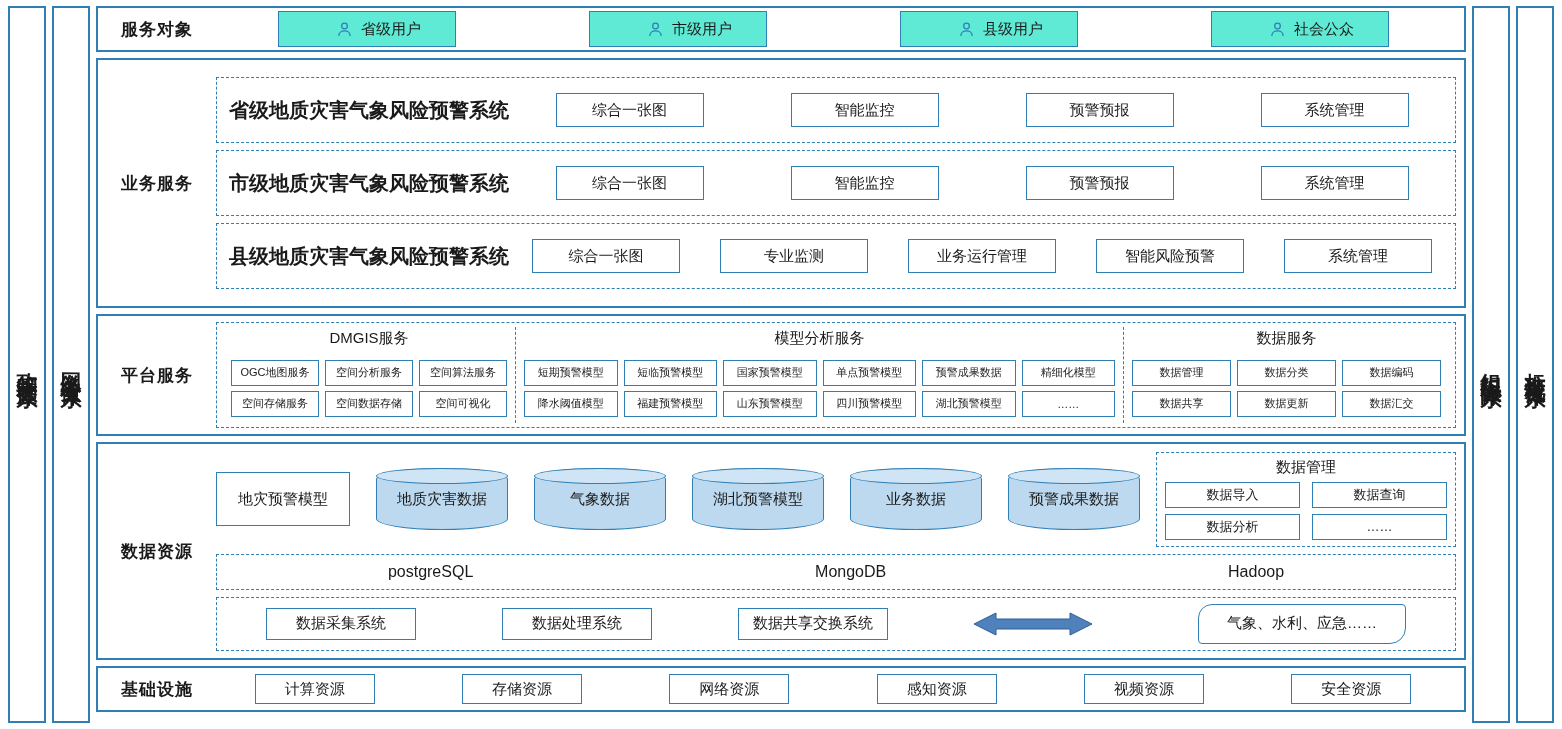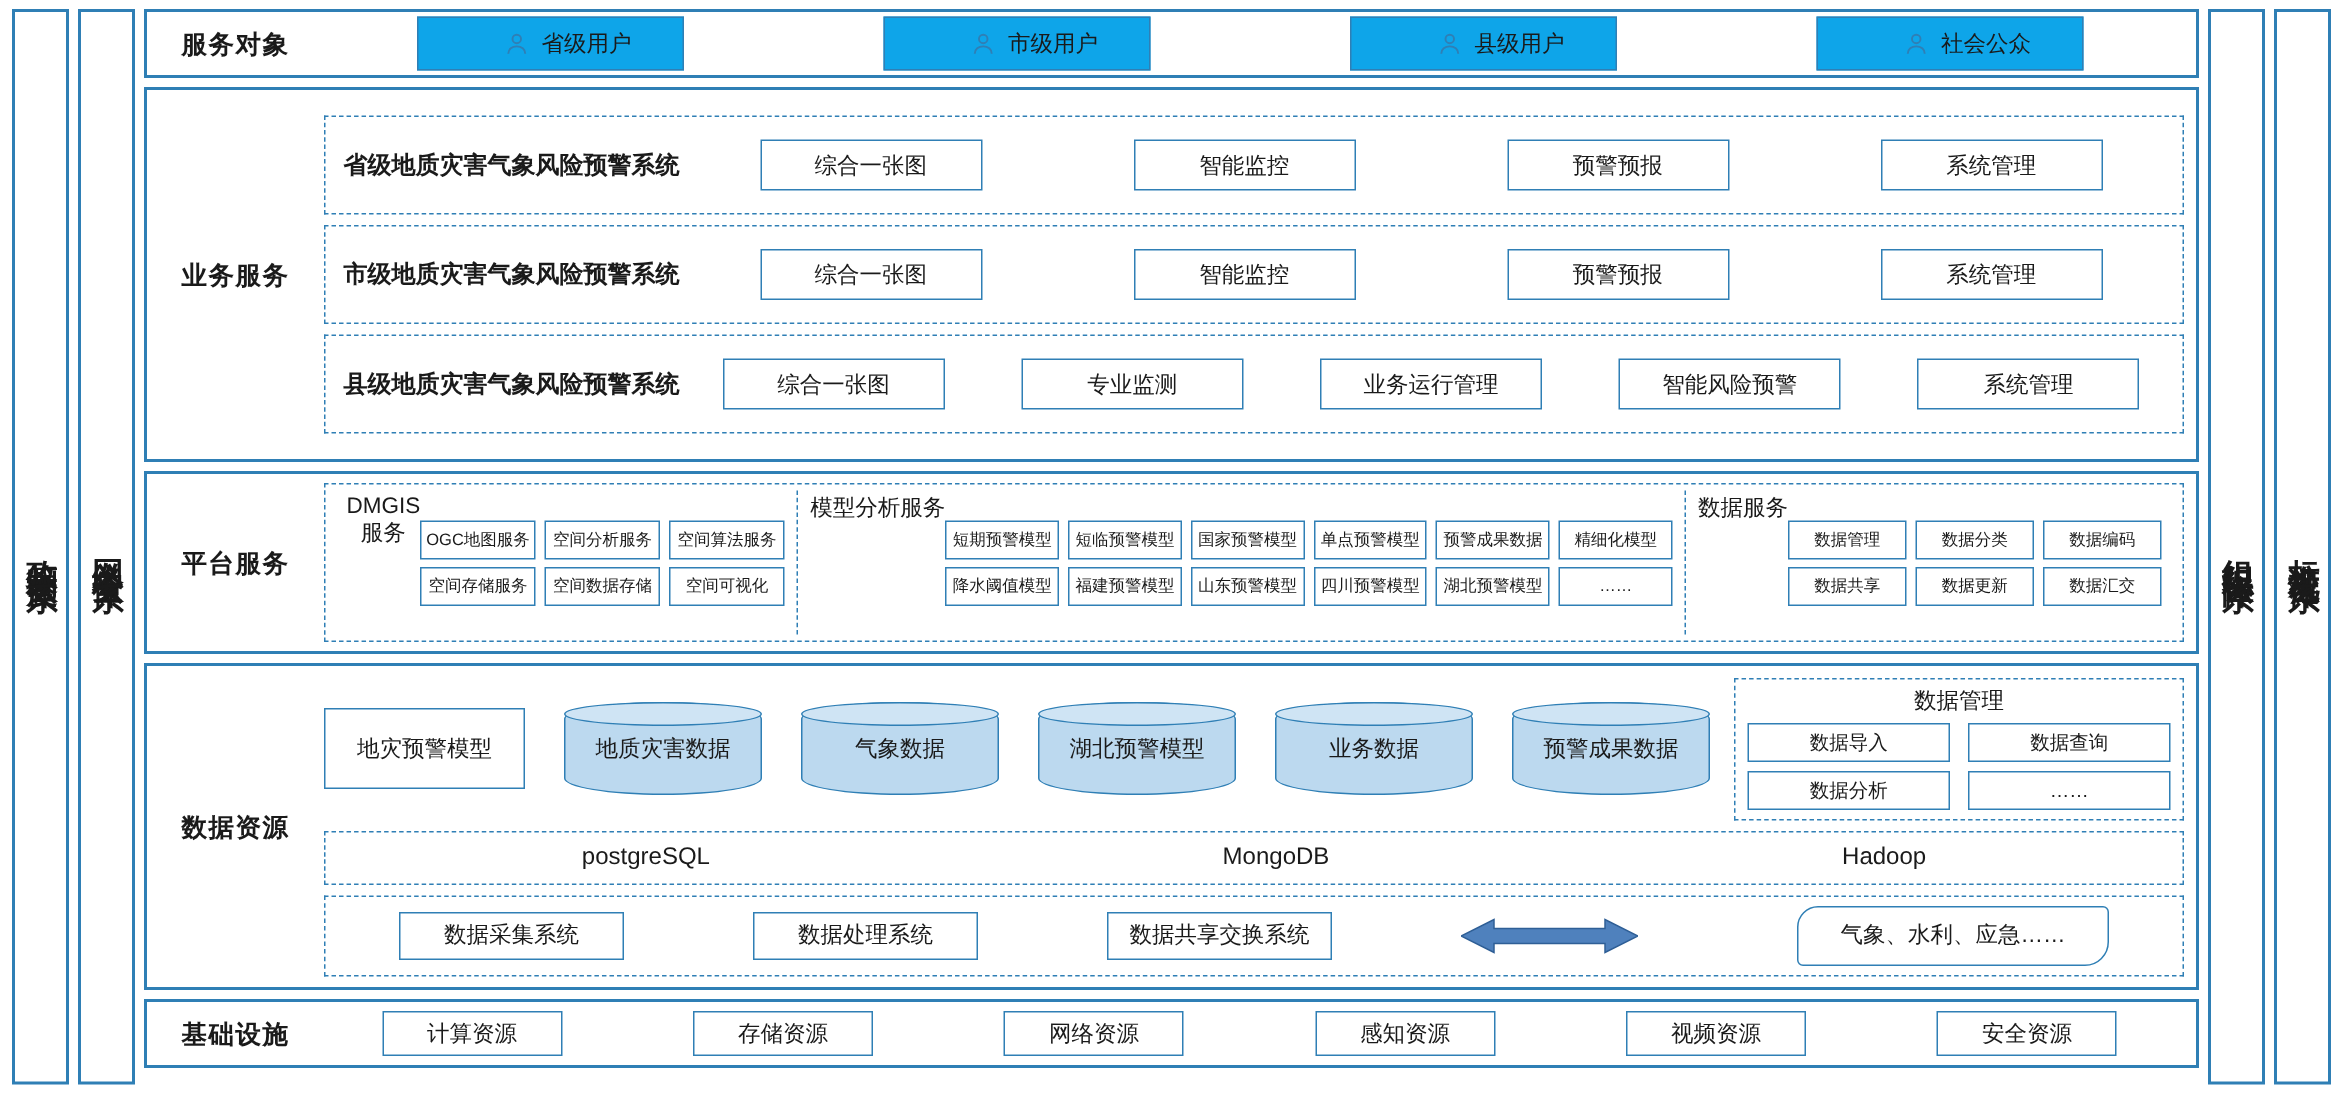--- a/index.html
+++ b/index.html
@@ -102,35 +102,35 @@
   }
   .obj-box {
     width: 152px;
     height: 34px;
     display: flex;
     align-items: center;
     justify-content: center;
     gap: 8px;
     border: 1.5px solid #2f7fb5;
     font-size: 15px;
-    background: #0ea5e9;
+    background: #5eead4;
     padding-left: 24px;
   }
   .user-icon { width: 17px; height: 17px; flex: 0 0 17px; }
   
   .dashed {
     border: 1.6px dashed #2f7fb5;
     display: flex;
     align-items: center;
     box-sizing: border-box;
     padding: 6px 8px;
   }
   .dash-label {
     font-weight: bold;
-    font-size: 16px;
+    font-size: 20px;
     flex: 0 0 auto;
     padding: 0 8px 0 4px;
     white-space: nowrap;
   }
   .dash-items {
     flex: 1 1 auto;
     display: flex;
     align-items: center;
     justify-content: space-around;
     gap: 10px;
@@ -140,21 +140,21 @@
   .platform-wrap {
     border: 1.6px dashed #2f7fb5;
     display: flex;
     align-items: stretch;
     padding: 4px 6px;
     box-sizing: border-box;
     flex: 1 1 auto;
   }
   .plat-group {
     display: flex;
-    flex-direction: row;
+    flex-direction: column;
     padding: 0 8px;
     box-sizing: border-box;
   }
   .plat-group + .plat-group { border-left: 1.3px dashed #2f7fb5; }
   .plat-head {
     text-align: center;
     font-size: 15px;
     padding: 2px 0 5px 0;
   }
   .plat-grid {

